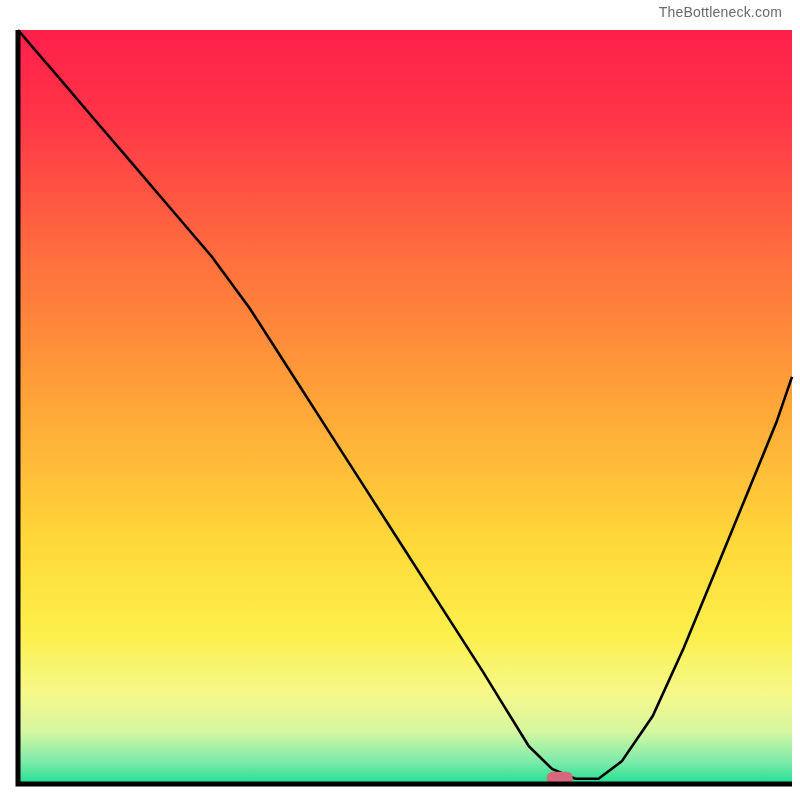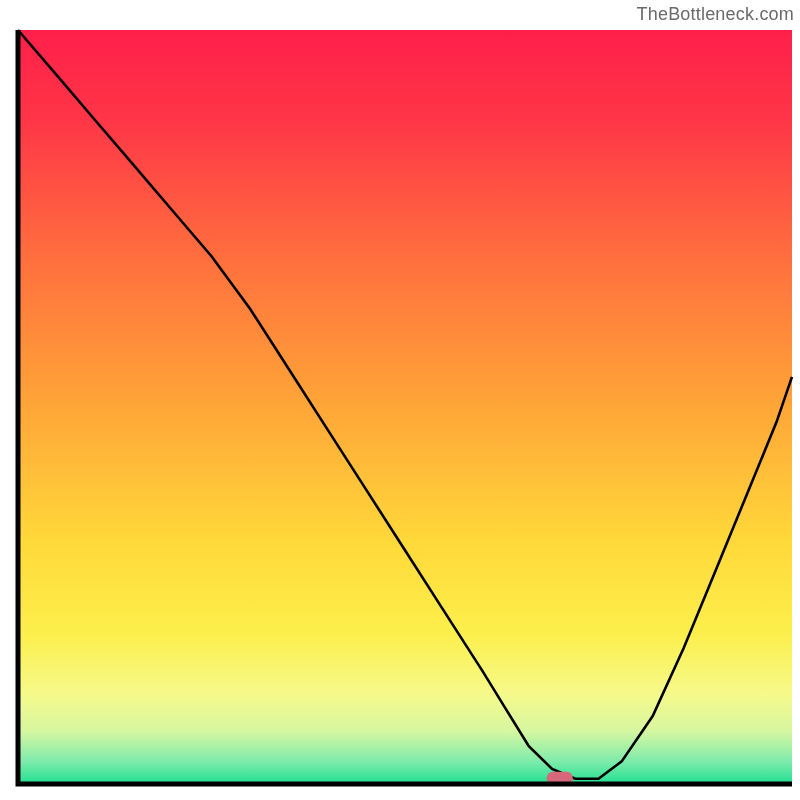--- a/index.html
+++ b/index.html
@@ -12,22 +12,22 @@
     overflow: hidden;
   }
   .frame {
     position: relative;
     width: 800px;
     height: 800px;
   }
   .watermark {
     position: absolute;
     top: 4px;
-    right: 6px;
-    font-size: 18px;
+    right: 18px;
+    font-size: 14px;
     font-weight: 500;
     color: #6a6a6a;
     letter-spacing: 0.2px;
     z-index: 5;
   }
   svg.plot {
     position: absolute;
     top: 0;
     left: 0;
   }

